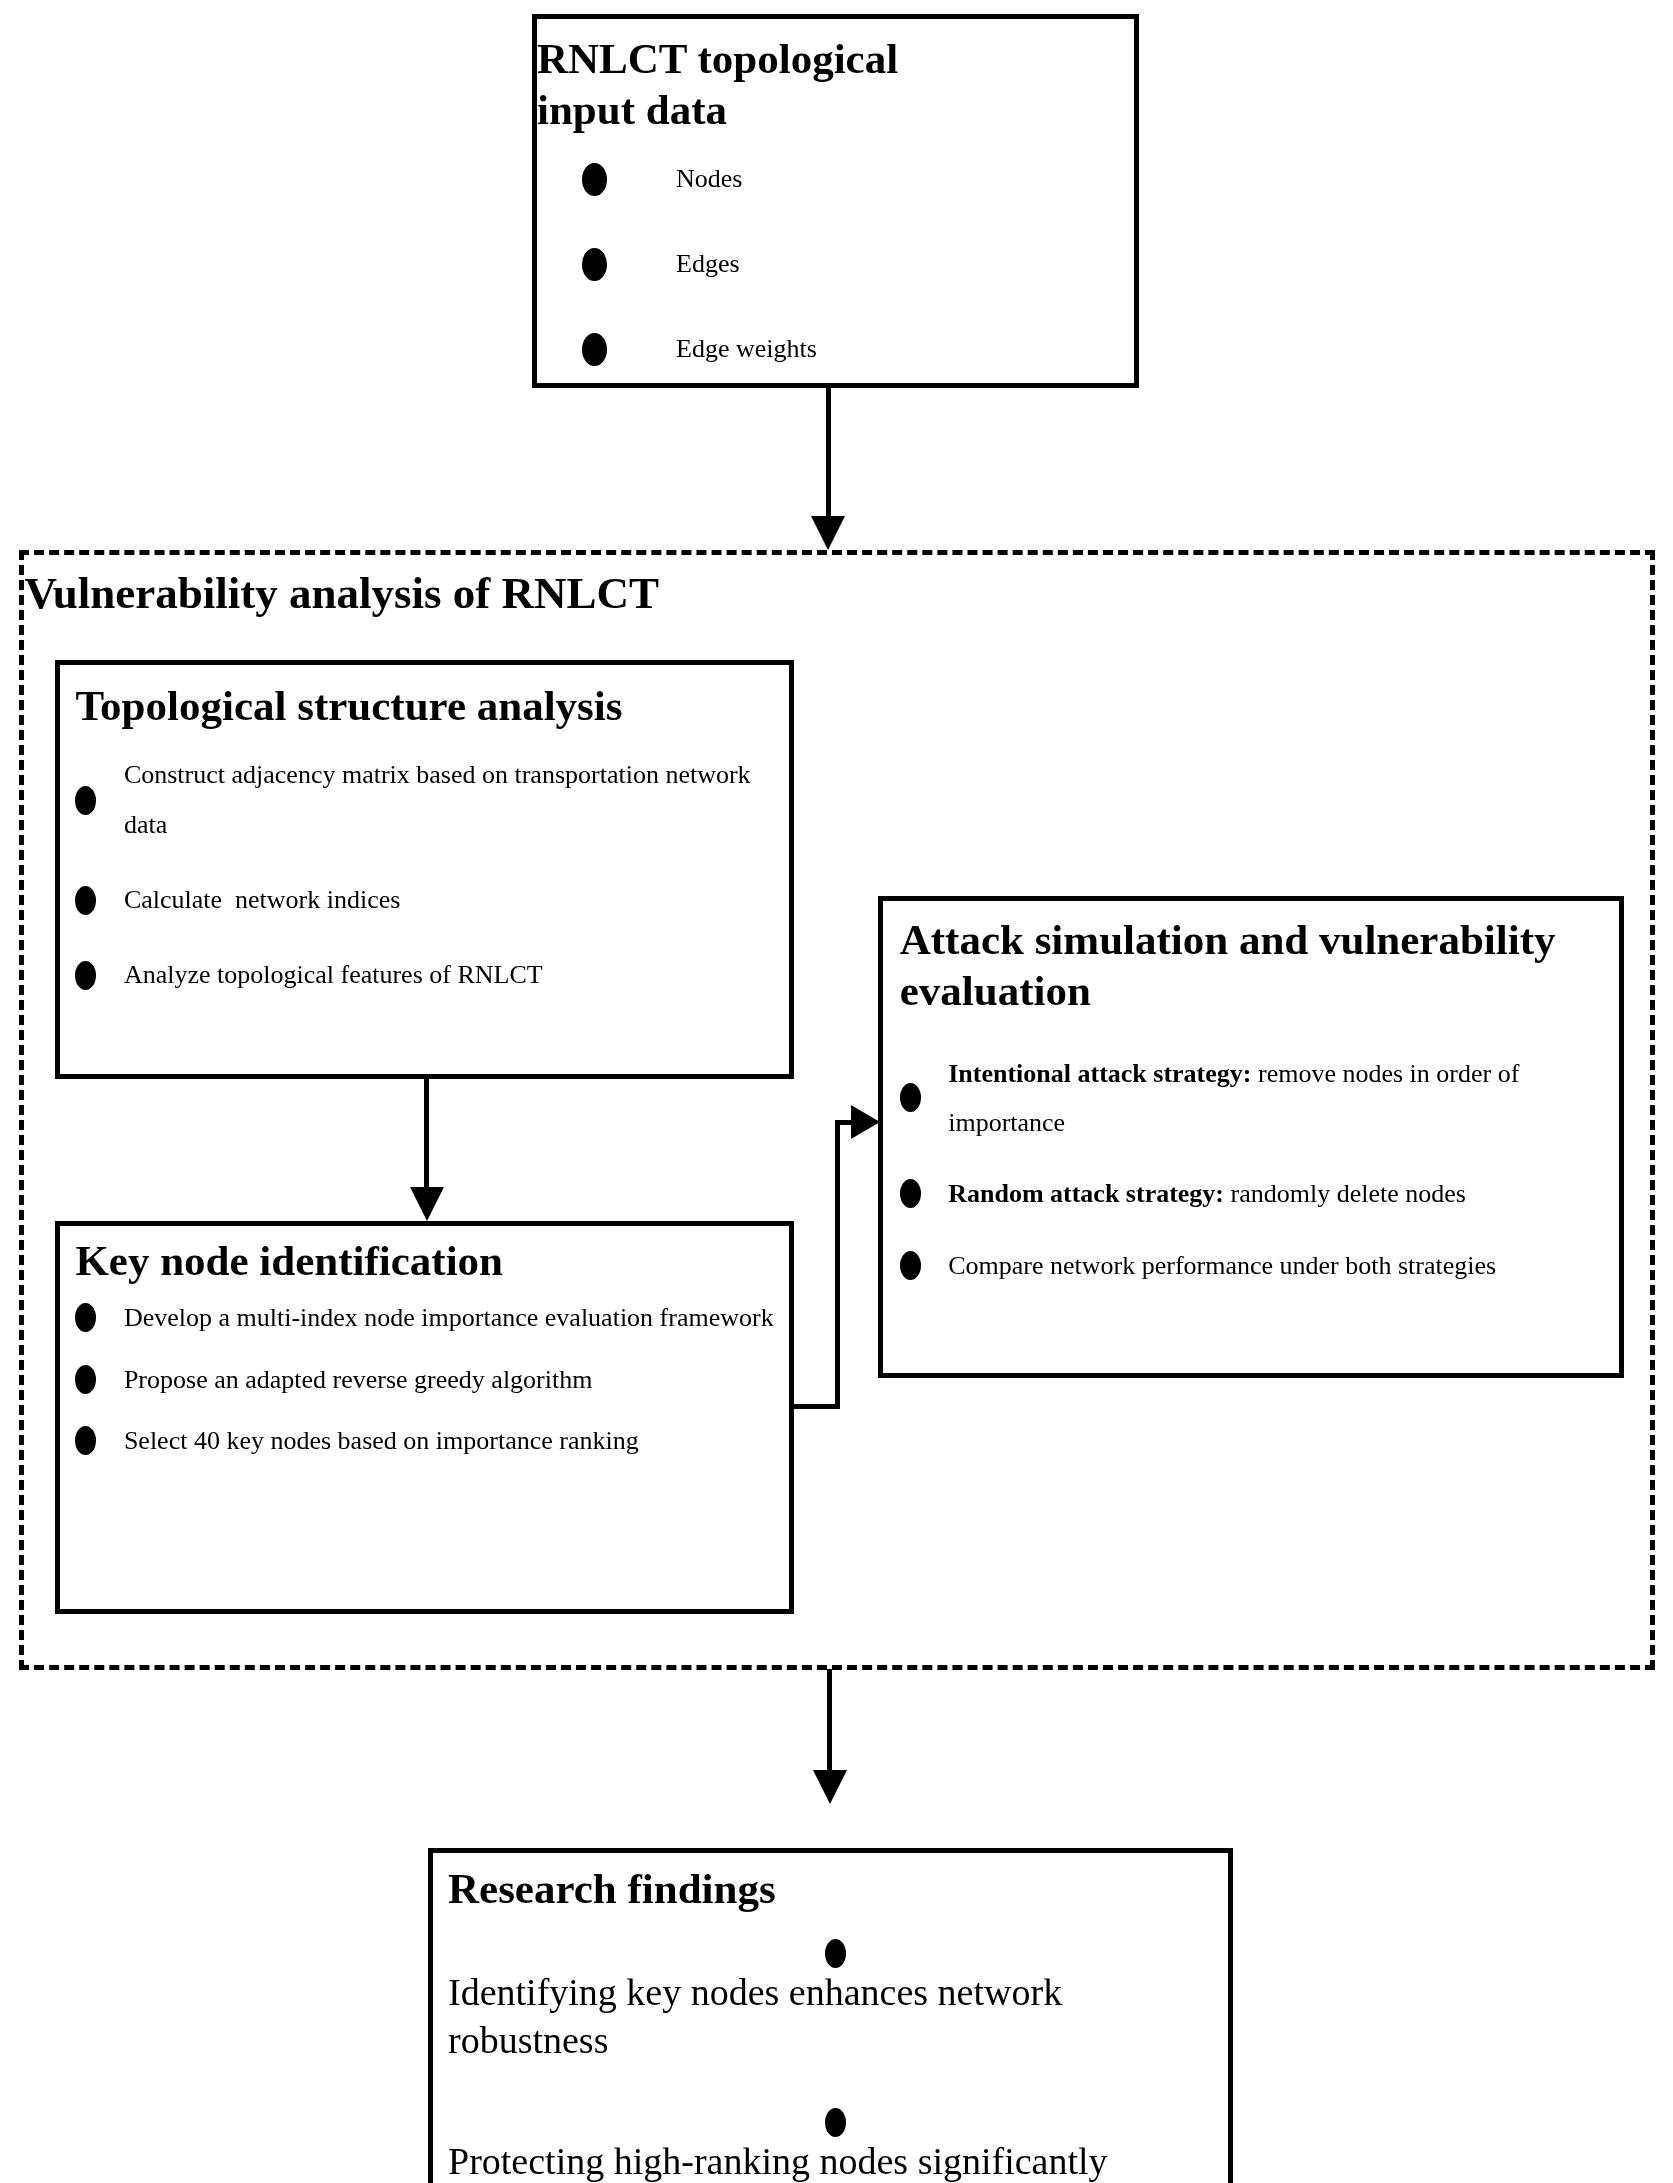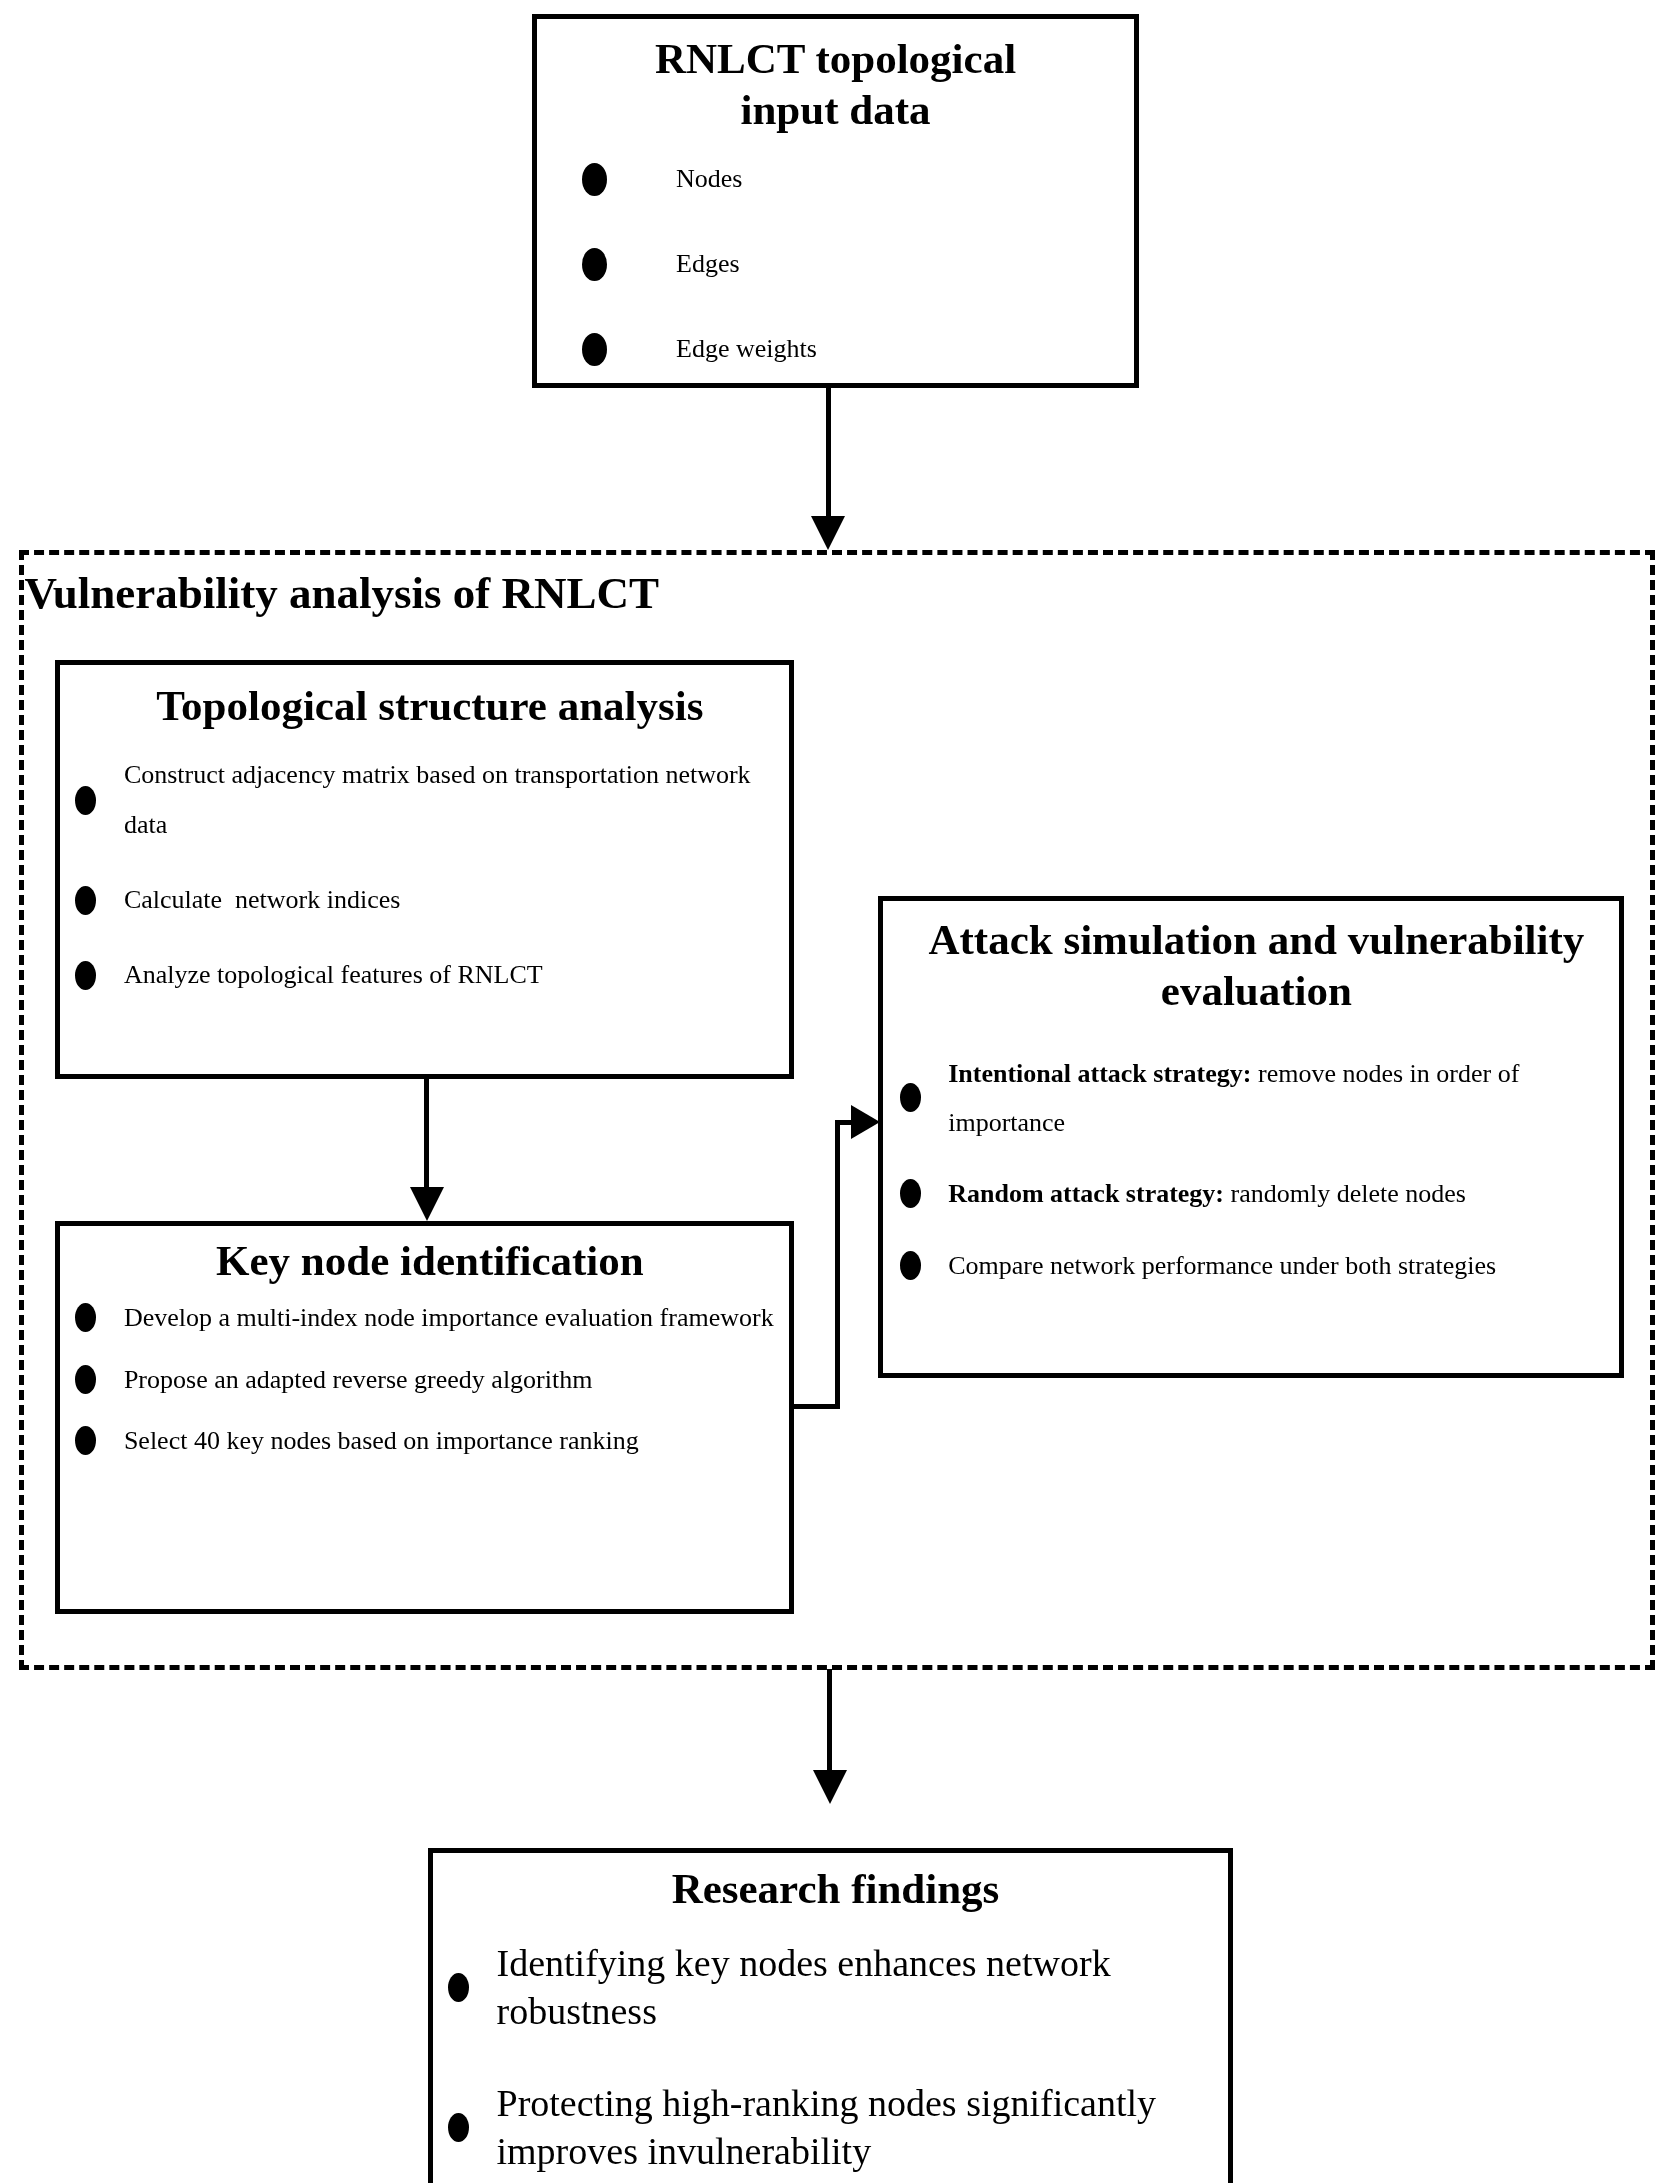--- a/index.html
+++ b/index.html
@@ -2,21 +2,21 @@
 <html style="font-size:10px"><head>
 <meta charset="utf-8">
 <style>
   html,body { margin:0; padding:0; background:#ffffff; }
   .page {
     position:relative; width:1673px; height:2183px; background:#ffffff;
     font-family:"Liberation Serif", serif; color:#000; overflow:hidden;
   }
   .box { position:absolute; background:#fff; border:5px solid #000; box-sizing:border-box; }
   .dashed { position:absolute; border:5px dashed #000; box-sizing:border-box; background:transparent; }
-  .box-title { font-weight:bold; text-align:center; font-size:43px; line-height:51px; }
+  .box-title { font-weight:bold; text-align:left; font-size:43px; line-height:51px; }
   .container-title { font-weight:bold; text-align:left; font-size:45px; line-height:54px; padding-top:11.3px; }
   .bullets { display:flex; flex-direction:column; }
   .row { display:flex; align-items:center; }
   .dot { flex:0 0 auto; width:21px; height:29px; background:#000; border-radius:50%; }
   .btext { font-size:26px; line-height:50px; white-space:pre-wrap; }
   .lead { font-weight:bold; }
   .stem { position:absolute; width:5px; background:#000; }
   .seg  { position:absolute; background:#000; }
   .head-down { position:absolute; width:0; height:0;
     border-left:17px solid transparent; border-right:17px solid transparent; border-top:34px solid #000; }
@@ -45,21 +45,21 @@
 
   
   #attack-box { left:854px; top:341px; width:746px; height:482px; padding:12.5px 6.3px 0 16.3px; }
   #attack-box .bullets { margin-top:33px; row-gap:22.5px; }
   #attack-box .row { column-gap:27.5px; }
   #attack-box .btext { line-height:49px; }
 
   
   #findings-box { left:428px; top:1804px; width:805px; height:359px; padding:10px 5px 0 15px;margin-top:44px; }
   #findings-box .bullets { margin-top:25px; row-gap:44px; }
-  #findings-box .row { column-gap:27.5px; }
+  #findings-box .row { column-gap:27.5px;flex-direction:column; }
   #findings-box .btext { font-size:38px; line-height:48px; }
 
   
   #arrow1-stem { left:826px; top:387px; height:130px; }
   #arrow1-head { left:811px; top:516px; }
   #arrow2-stem { left:424px; top:1077px; height:111px; }
   #arrow2-head { left:410px; top:1187px; }
   #arrow3-stem { left:827px; top:1669px; height:103px; }
   #arrow3-head { left:813px; top:1770px; }
 

